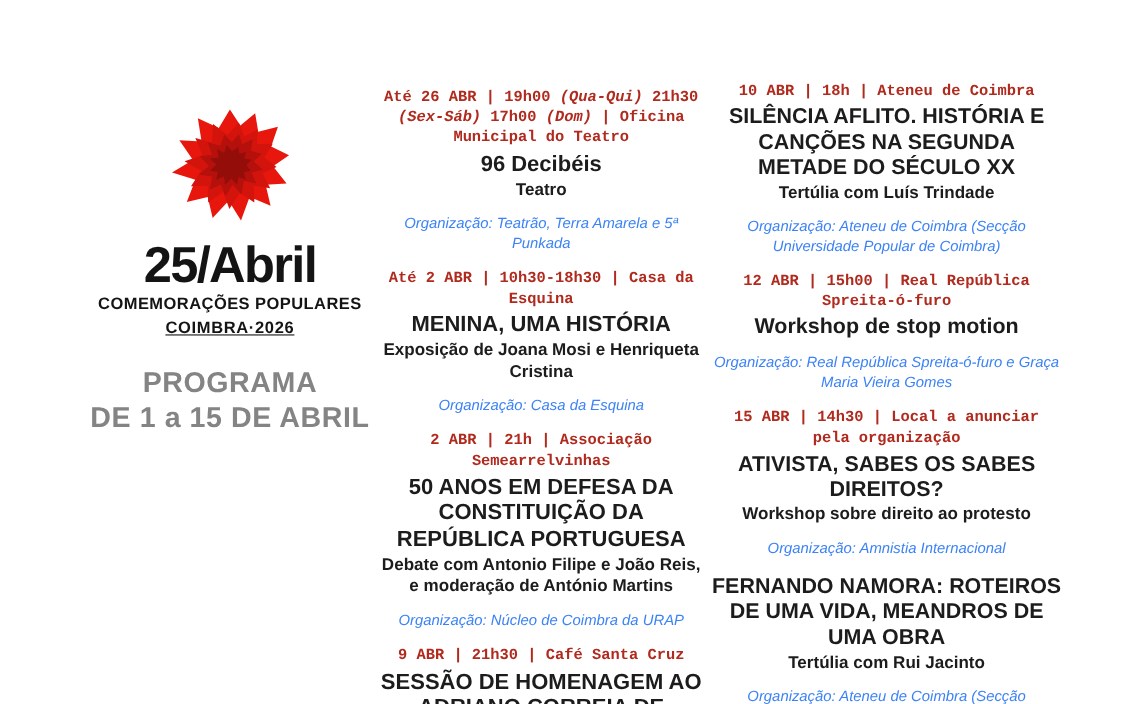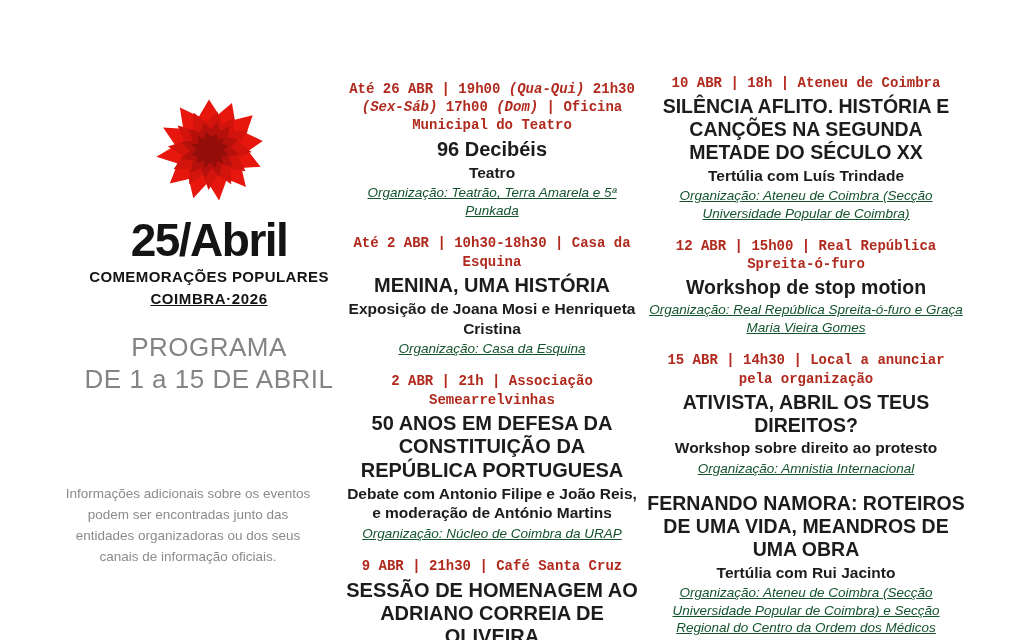--- a/index.html
+++ b/index.html
@@ -7,35 +7,35 @@
   .poster {
     position:relative; width:1024px; height:640px; background:#ffffff;
     font-family:"Liberation Sans","DejaVu Sans",sans-serif; overflow:hidden;
   }
   
   .col-left { position:absolute; left:73px; top:94px; width:272px; text-align:center; }
   .flower-wrap { width:118px; height:112px; margin:0 auto; }
   .brand-title { font-size:46px; font-weight:700; color:#141414; letter-spacing:-1.5px; line-height:1.05; margin-top:10px; }
   .brand-sub { font-size:15px; font-weight:700; color:#141414; letter-spacing:0.4px; line-height:1.35; margin-top:3px; }
   .brand-sub2 { font-size:15px; font-weight:700; color:#141414; letter-spacing:0.6px; line-height:1.35; margin-top:1px;text-decoration:underline; }
-  .program { margin-top:22px; color:#848484; font-weight:400; font-size:26px; line-height:1.25; letter-spacing:0.5px; }
+  .program { margin-top:22px; color:#848484; font-weight:700; font-size:26px; line-height:1.25; letter-spacing:0.5px; }
   .note {
     position:absolute; left:58px; top:484px; width:260px; text-align:center;
     color:#8b8b8b; font-size:13.5px; line-height:1.55;
   }
   
   .col-mid   { position:absolute; left:346px; top:80px;  width:292px; text-align:center; }
   .col-right { position:absolute; left:647px; top:74px;  width:318px; text-align:center; }
   .event { margin-bottom:15px; }
   .when { color:#b02a1e; font-weight:700; font-size:14px; line-height:1.3;font-family:Liberation Mono, monospace; }
   .when .it { font-style:italic; }
   .ev-title { color:#1c1c1c; font-weight:700; font-size:20px; line-height:1.17; margin:3px 0 2px; }
   .col-right .ev-title { font-size:19.5px;text-align:center; }
   .ev-sub { color:#1c1c1c; font-weight:700; font-size:15.5px; line-height:1.25; margin:1px 0 2px; }
-  .ev-org { color:#14532d; font-style:italic; font-size:13.5px; line-height:1.3; margin-top:2px;text-decoration:underline; }
+  .ev-org { color:#3b82f6; font-style:italic; font-size:13.5px; line-height:1.3; margin-top:12px; }
 </style>
 </head>
 <body>
 
 <div class="poster">
 
   <div class="col-left">
     <div class="flower-wrap">
       <svg width="118" height="112" viewBox="0 0 200 200" aria-hidden="true">
         <g>
@@ -54,21 +54,20 @@
     </div>
     <h1 class="brand-title">25/Abril</h1>
     <div class="brand-sub">COMEMORAÇÕES POPULARES</div>
     <div class="brand-sub2">COIMBRA·2026</div>
     <div class="program">
       <div>PROGRAMA</div>
       <div>DE 1 a 15 DE ABRIL</div>
     </div>
   </div>
 
-  <div class="note">Informações adicionais sobre os eventos podem ser encontradas junto das entidades organizadoras ou dos seus canais de informação oficiais.</div>
 
   <div class="col-mid">
 
     <section class="event">
       <div class="when"><span>Até 26 ABR | 19h00 </span><span class="it">(Qua-Qui)</span><span> 21h30 </span><span class="it">(Sex-Sáb)</span><span> 17h00 </span><span class="it">(Dom)</span><span> | Oficina Municipal do Teatro</span></div>
       <h3 class="ev-title">96 Decibéis</h3>
       <div class="ev-sub">Teatro</div>
       <div class="ev-org">Organização: Teatrão, Terra Amarela e 5ª Punkada</div>
     </section>
 
@@ -105,21 +104,21 @@
     </section>
 
     <section class="event">
       <div class="when"><span>12 ABR | 15h00 | Real República Spreita-ó-furo</span></div>
       <h3 class="ev-title">Workshop de stop motion</h3>
       <div class="ev-org">Organização: Real República Spreita-ó-furo e Graça Maria Vieira Gomes</div>
     </section>
 
     <section class="event">
       <div class="when"><span>15 ABR | 14h30 | Local a anunciar pela organização</span></div>
-      <h3 class="ev-title">ATIVISTA, ABRIL OS TEUS DIREITOS?</h3>
+      <h3 class="ev-title">ATIVISTA, SABES OS SABES DIREITOS?</h3>
       <div class="ev-sub">Workshop sobre direito ao protesto</div>
       <div class="ev-org">Organização: Amnistia Internacional</div>
     </section>
 
     <section class="event">
       <h3 class="ev-title">FERNANDO NAMORA: ROTEIROS DE UMA VIDA, MEANDROS DE UMA OBRA</h3>
       <div class="ev-sub">Tertúlia com Rui Jacinto</div>
       <div class="ev-org">Organização: Ateneu de Coimbra (Secção Universidade Popular de Coimbra) e Secção Regional do Centro da Ordem dos Médicos</div>
     </section>
 

